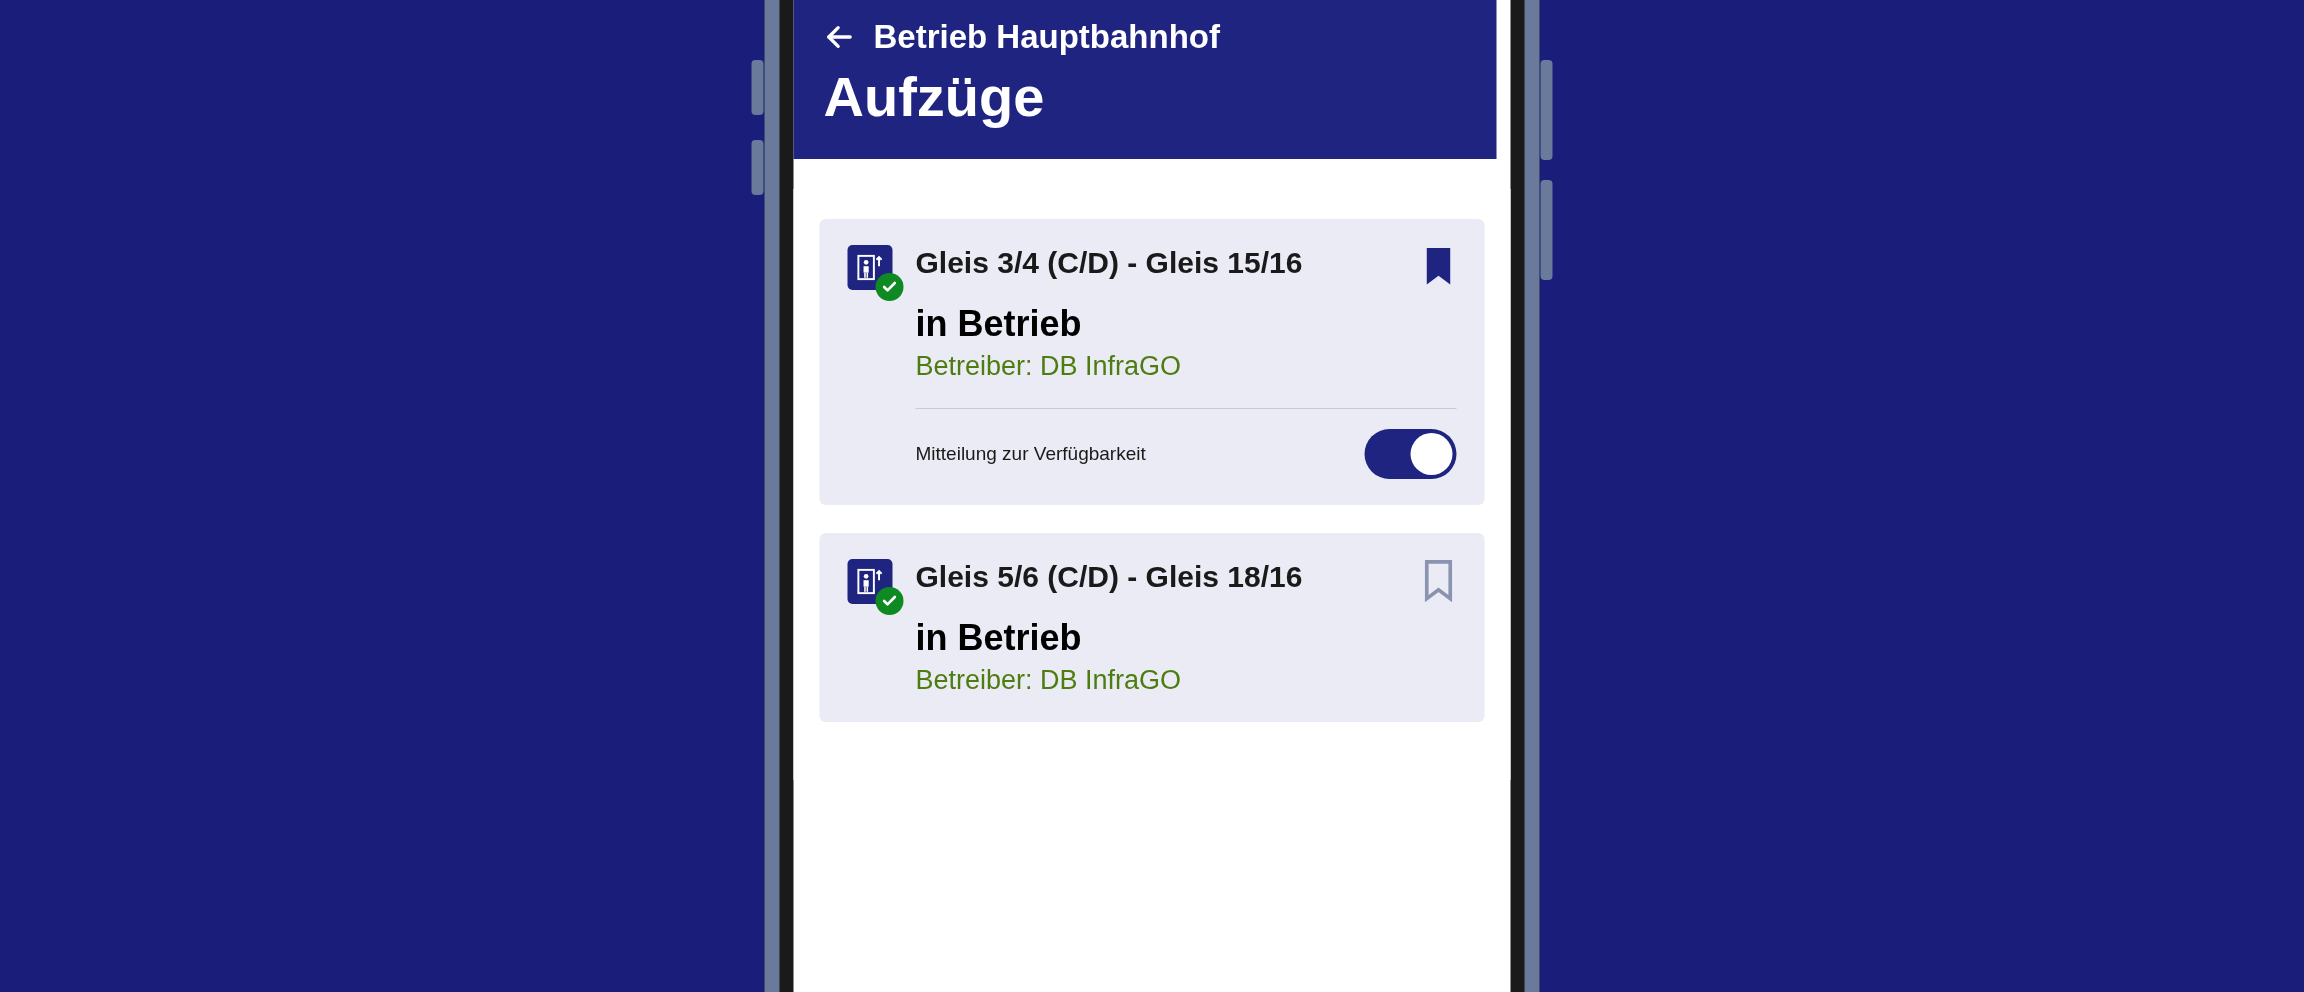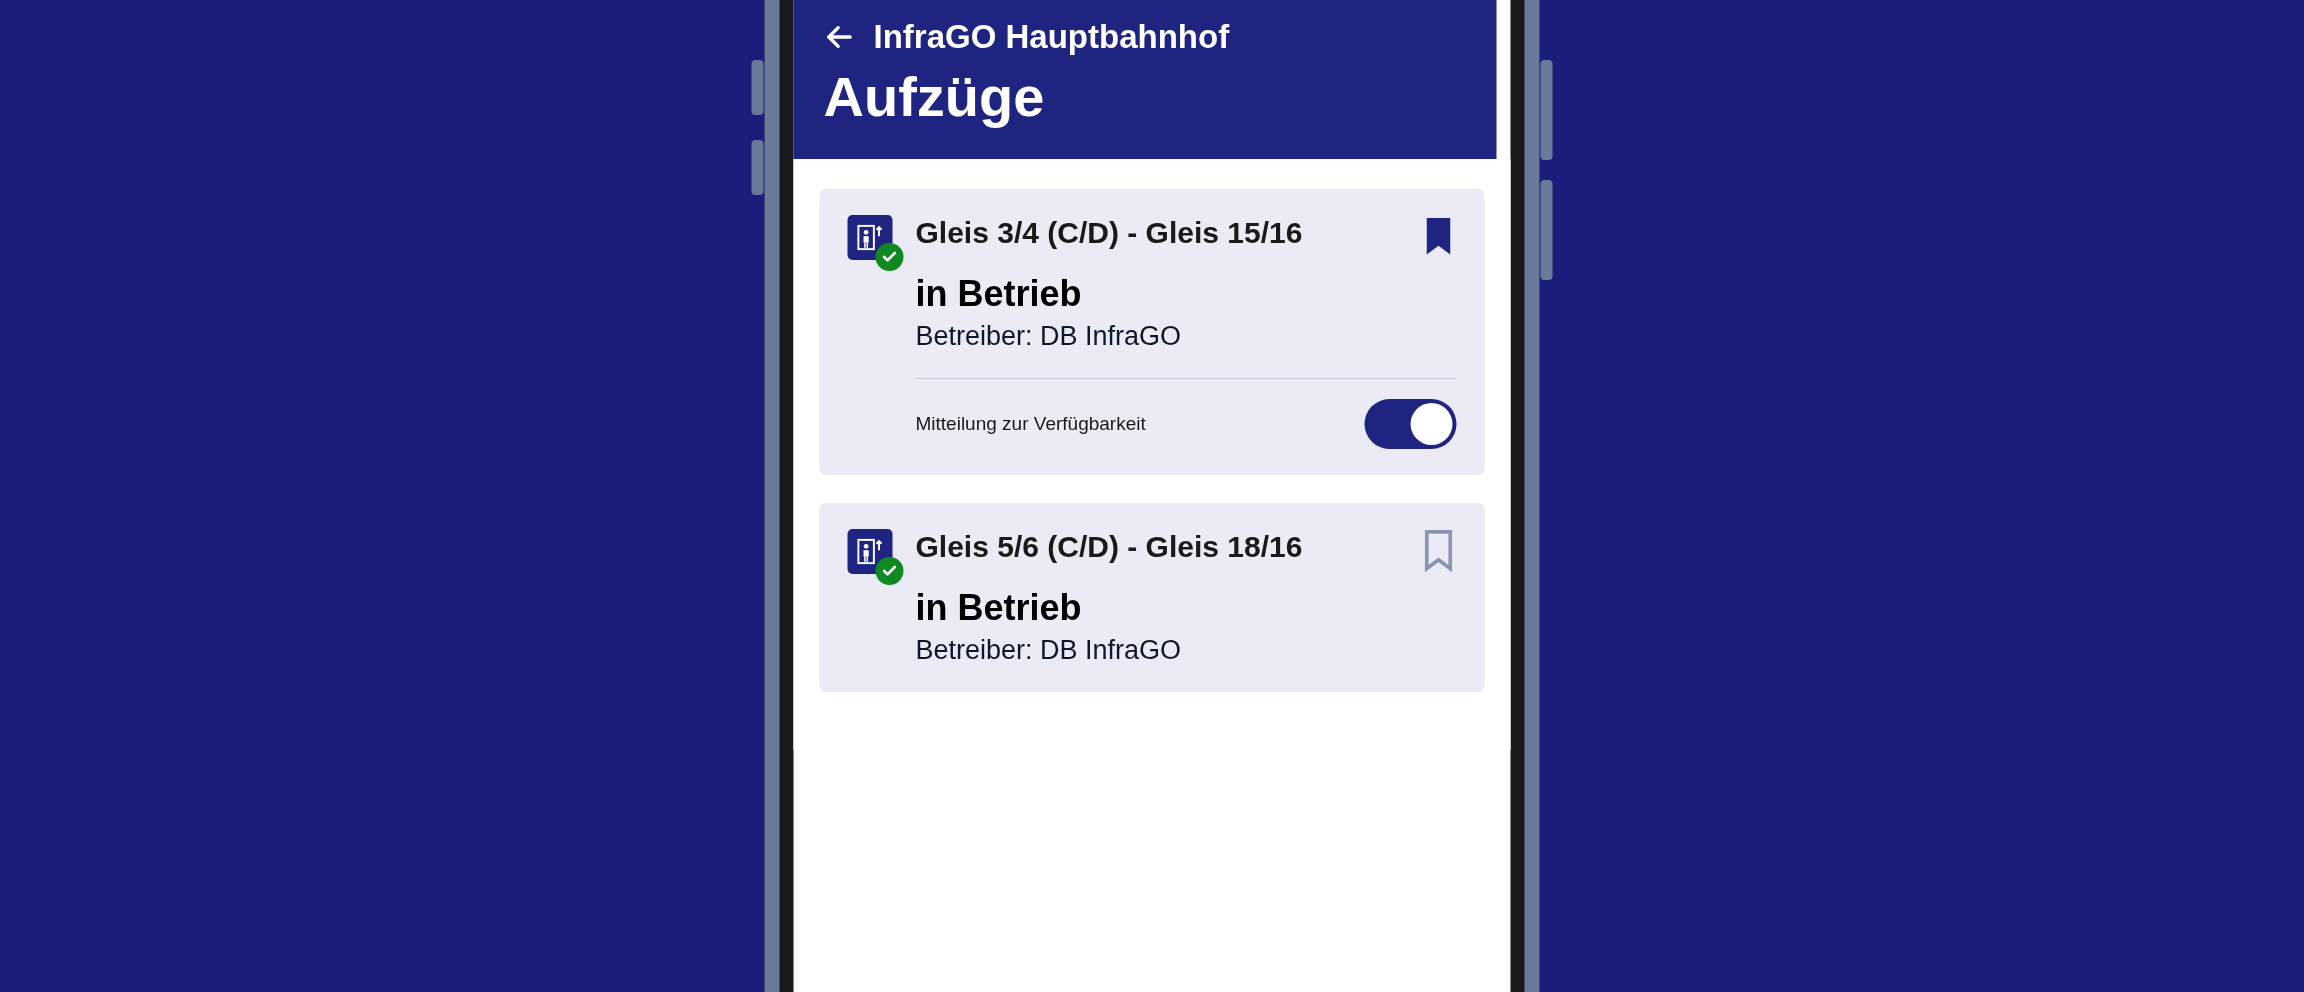--- a/index.html
+++ b/index.html
@@ -87,20 +87,21 @@
     }
     .page-title {
       color: #fff;
       font-size: 56px;
       font-weight: 700;
       margin-top: 8px;
     }
     .content {
       padding: 30px 26px;
       background: #fff;
+      margin-top: 30px;
     }
     .card {
       background: #eaebf4;
       border-radius: 6px;
       padding: 26px 28px;
       margin-bottom: 28px;
     }
     .card-top {
       display: flex;
       align-items: flex-start;
@@ -151,21 +152,21 @@
       font-weight: 700;
       line-height: 1.2;
     }
     .status-text {
       color: #000000;
       font-size: 36px;
       font-weight: 700;
       margin-top: 22px;
     }
     .operator-text {
-      color: #0f172a;
+      color: #4d7c0f;
       font-size: 27px;
       font-weight: 500;
       margin-top: 6px;
     }
     .bookmark-icon {
       cursor: pointer;
       flex-shrink: 0;
     }
     .divider {
       height: 1px;
@@ -213,21 +214,21 @@
   <div class="phone-inner">
 
     <div class="header">
       <div class="header-top">
         <div class="back-arrow">
           <svg width="32" height="32" viewBox="0 0 24 24" fill="none" stroke="#fff" stroke-width="2.5" stroke-linecap="round" stroke-linejoin="round">
             <line x1="20" y1="12" x2="4" y2="12"></line>
             <polyline points="11 19 4 12 11 5"></polyline>
           </svg>
         </div>
-        <div class="location-name">InfraGO Hauptbahnhof</div>
+        <div class="location-name">Betrieb Hauptbahnhof</div>
       </div>
       <div class="page-title">Aufzüge</div>
     </div>
 
     <div class="content">
 
       <div class="card">
         <div class="card-top">
           <div class="elevator-icon-wrap">
             <div class="elevator-icon">

